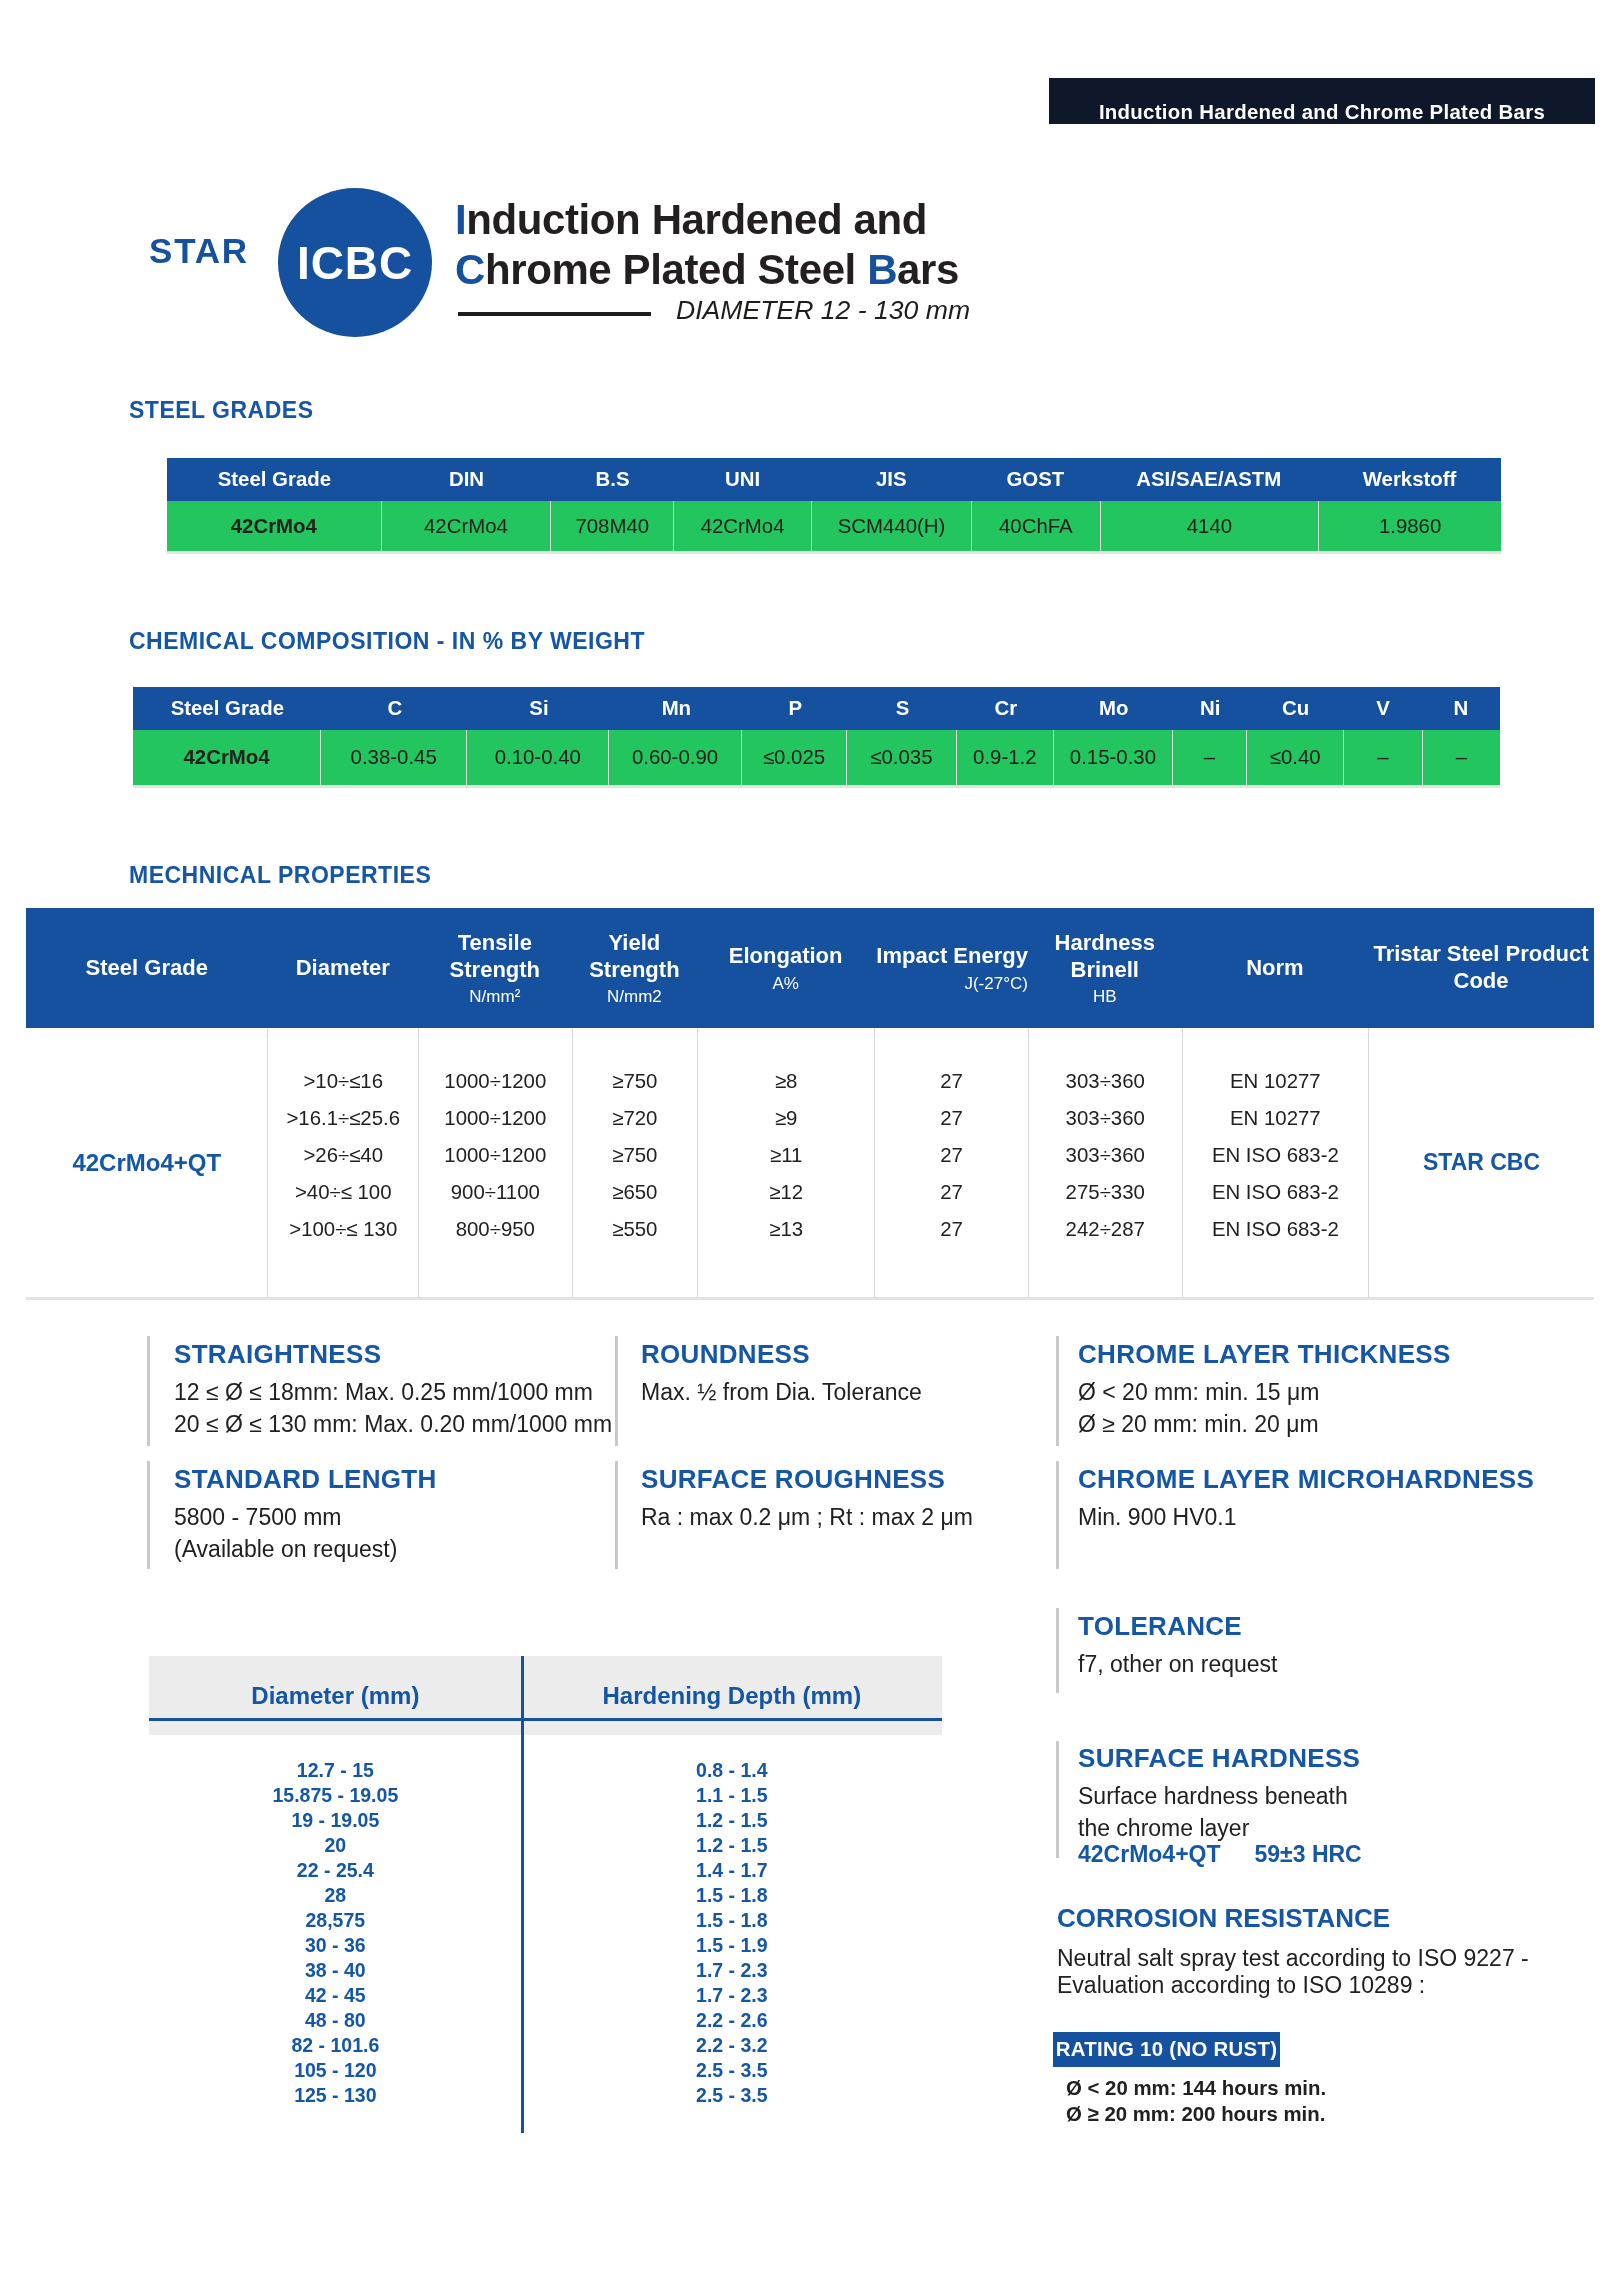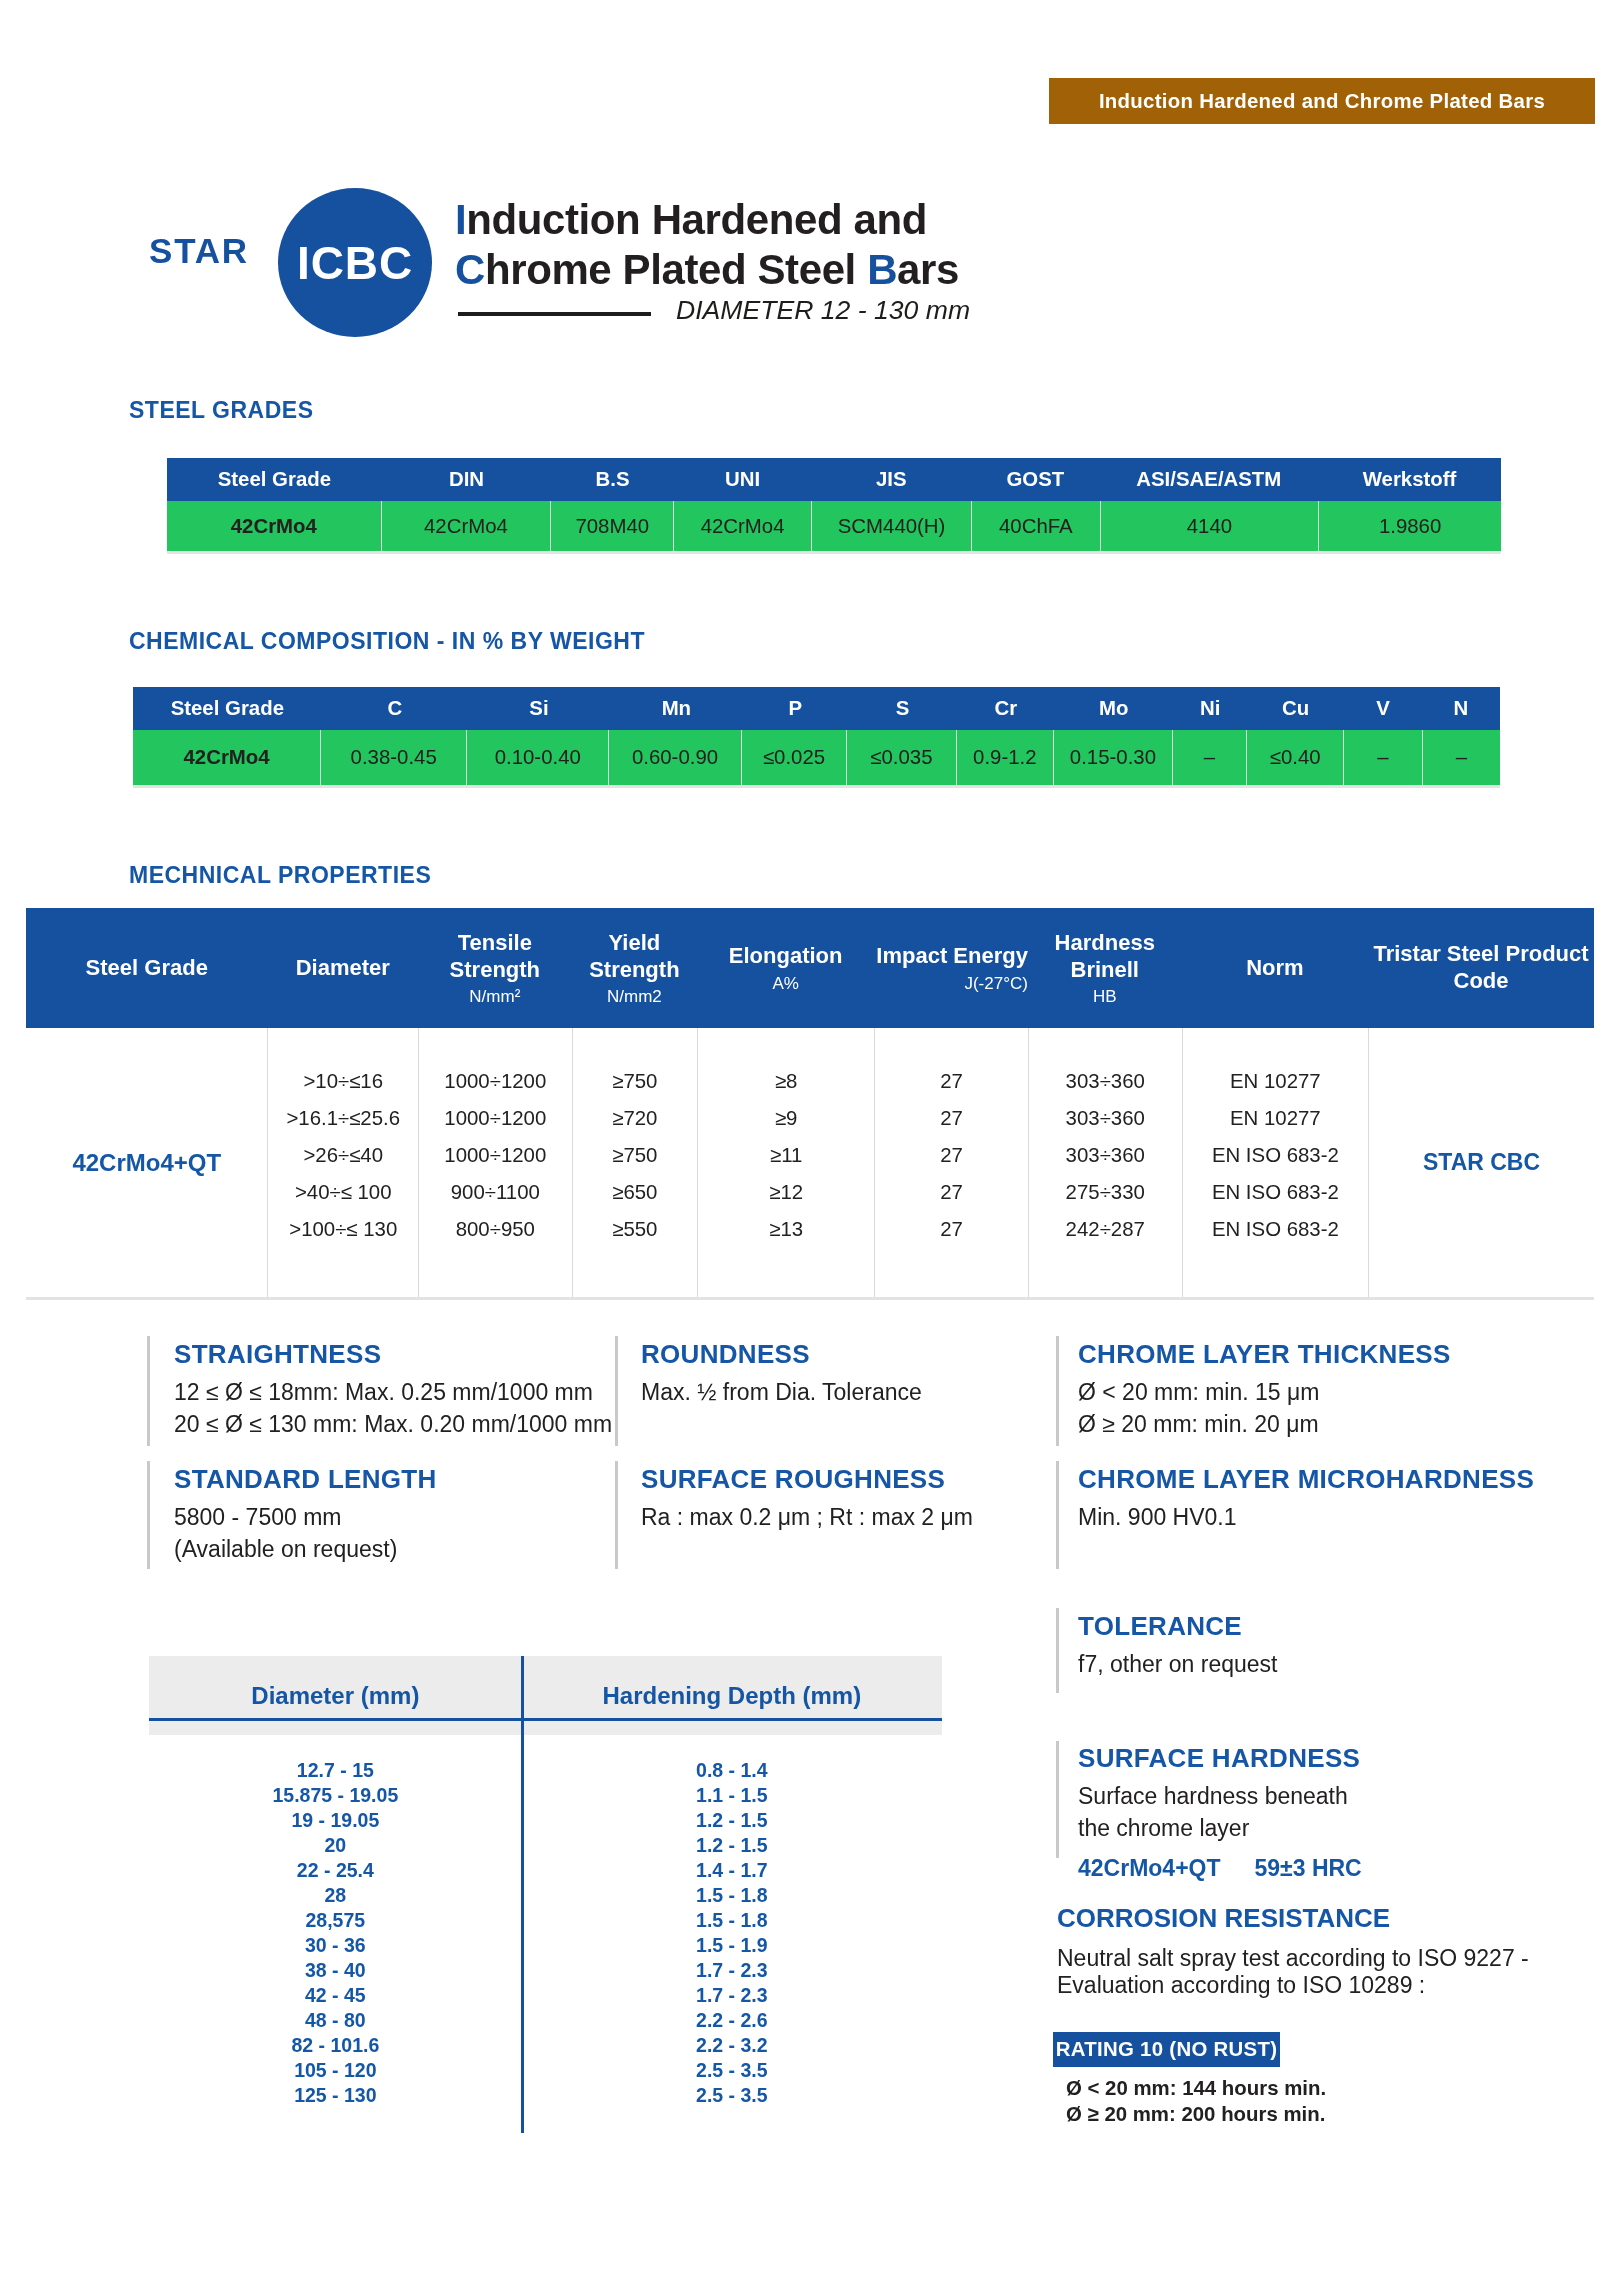--- a/index.html
+++ b/index.html
@@ -1,21 +1,21 @@
 <!DOCTYPE html>
 <html style="font-size:14px"><head>
 <meta charset="utf-8">
 <style>
   html,body{margin:0;padding:0;background:#ffffff;}
   body{font-family:"Liberation Sans","DejaVu Sans",sans-serif;}
   #page{position:relative;width:1618px;height:2270px;background:#ffffff;overflow:hidden;}
   .abs{position:absolute;}
 
   
-  .top-badge{background:#a16207;color:#fff;display:flex;align-items:center;justify-content:center;
+  .top-badge{background:#0f172a;color:#fff;display:flex;align-items:flex-end;justify-content:center;
     font-size:20.4px;font-weight:700;letter-spacing:0.3px;}
 
   
   .star-word{color:#15519E;font-size:35px;font-weight:900;letter-spacing:1.8px;}
   .logo-circle{background:#15519E;border-radius:50%;display:flex;align-items:center;justify-content:center;}
   .logo-circle span{color:#fff;font-size:46px;font-weight:800;letter-spacing:0.9px;}
 
   
   .doc-title{font-size:42px;font-weight:800;color:#231F20;line-height:50px;letter-spacing:-0.4px;white-space:nowrap;}
   .doc-title .accent{color:#15519E;}
@@ -45,21 +45,21 @@
   .m-body .vals{padding-top:35px;}
   .m-body .vals div{height:37px;line-height:37px;text-align:center;font-size:20.4px;color:#232020;white-space:nowrap;}
   .m-center{display:flex;align-items:center;justify-content:center;height:100%;}
   .grade-blue{color:#1557A7;font-weight:800;font-size:24px;white-space:nowrap;}
 
   
   .vrule{position:absolute;width:2.7px;background:#C9C9C9;}
   .spec .spec-title{font-size:26px;font-weight:800;color:#1656A6;letter-spacing:0.3px;margin-bottom:8.9px;white-space:nowrap;}
   .spec .spec-line{font-size:23px;color:#232020;line-height:26px;white-space:nowrap;}
   .spec .spec-line + .spec-line{margin-top:6.2px;}
-  .spec .hard-vals{margin-top:14px;font-size:23px;font-weight:700;color:#1557A7;white-space:nowrap;}
+  .spec .hard-vals{margin-top:0;font-size:23px;font-weight:700;color:#1557A7;white-space:nowrap;}
   .spec .hard-vals span + span{margin-left:34px;}
 
   
   .corr-title{font-size:26px;font-weight:800;color:#1656A6;white-space:nowrap;}
   .corr-line{font-size:23px;color:#232020;line-height:27.5px;white-space:nowrap;}
   .rating-badge{background:#15519E;color:#fff;display:flex;align-items:center;justify-content:center;
     font-size:20.4px;font-weight:800;letter-spacing:0.3px;white-space:nowrap;}
   .rating-line{font-size:20.4px;font-weight:700;color:#232020;line-height:26px;white-space:nowrap;}
 
   

